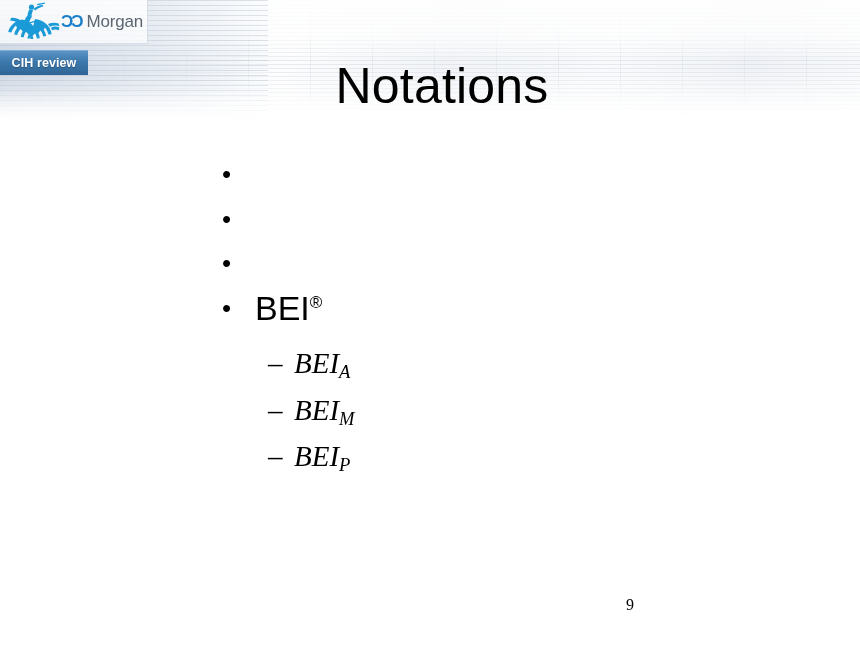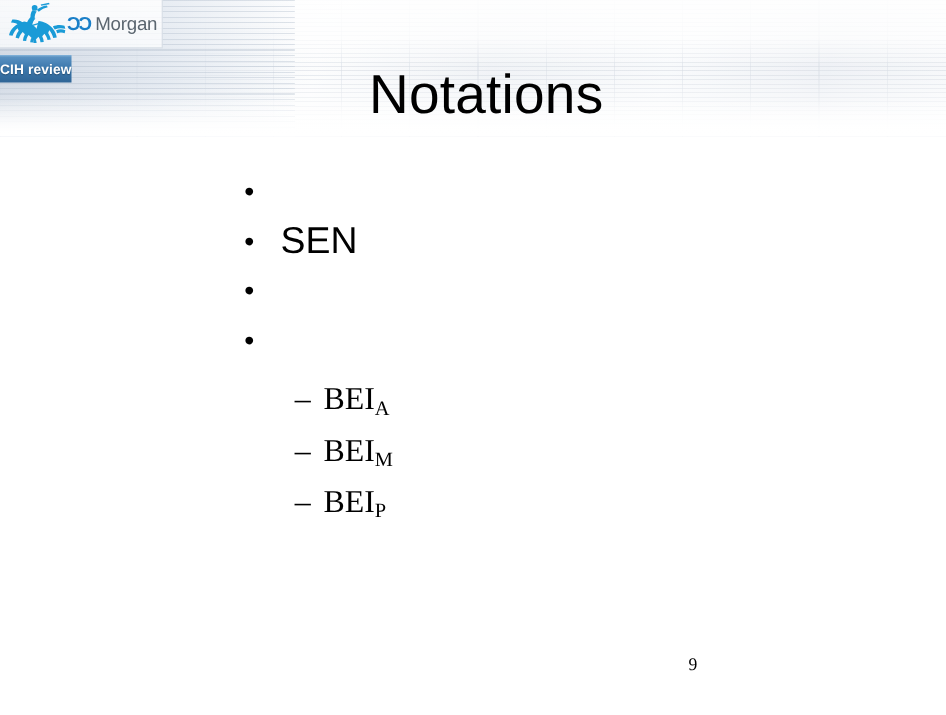--- a/index.html
+++ b/index.html
@@ -145,21 +145,21 @@
     color: #5b6670;
     margin-left: 3px;
     letter-spacing: -0.2px;
   }
 
   
   .cih-badge {
     position: absolute;
     left: 0;
     top: 50px;
-    width: 65px;
+    width: 88px;
     height: 25px;
     display: flex;
     align-items: center;
     justify-content: center;
     background: linear-gradient(to bottom, #5b93c4 0%, #3c78ac 45%, #2f6596 100%);
     border-top: 1px solid #7badd6;
     box-sizing: border-box;
   }
   .cih-badge span {
     color: #ffffff;
@@ -224,20 +224,21 @@
     line-height: 1.60;
     color: #000000;
   }
   .sub-mark {
     flex: 0 0 26px;
     font-family: "Liberation Serif", serif;
     font-size: 29px;
   }
   .sub-text {
     flex: 1 1 auto;
+    font-style: italic;
   }
   .sub-text sub {
     font-size: 0.64em;
     vertical-align: baseline;
     position: relative;
     top: 0.26em;
     letter-spacing: 0.2px;
   }
   .reg-sup {
     font-size: 0.50em;
@@ -302,29 +303,29 @@
   <h1 class="slide-title">Notations</h1>
 
   <div class="body-block">
 
     <div class="bullet-row">
       <span class="bullet-mark">•</span>
     </div>
 
     <div class="bullet-row">
       <span class="bullet-mark">•</span>
-      <span class="bullet-text">SEN</span>
     </div>
 
     <div class="bullet-row">
       <span class="bullet-mark">•</span>
     </div>
 
     <div class="bullet-row">
       <span class="bullet-mark">•</span>
+      <span class="bullet-text"><span>BEI</span><span class="reg-sup">®</span></span>
     </div>
 
     <div class="sub-block">
 
       <div class="sub-row">
         <span class="sub-mark">–</span>
         <span class="sub-text"><span>BEI</span><sub>A</sub></span>
       </div>
 
       <div class="sub-row">

